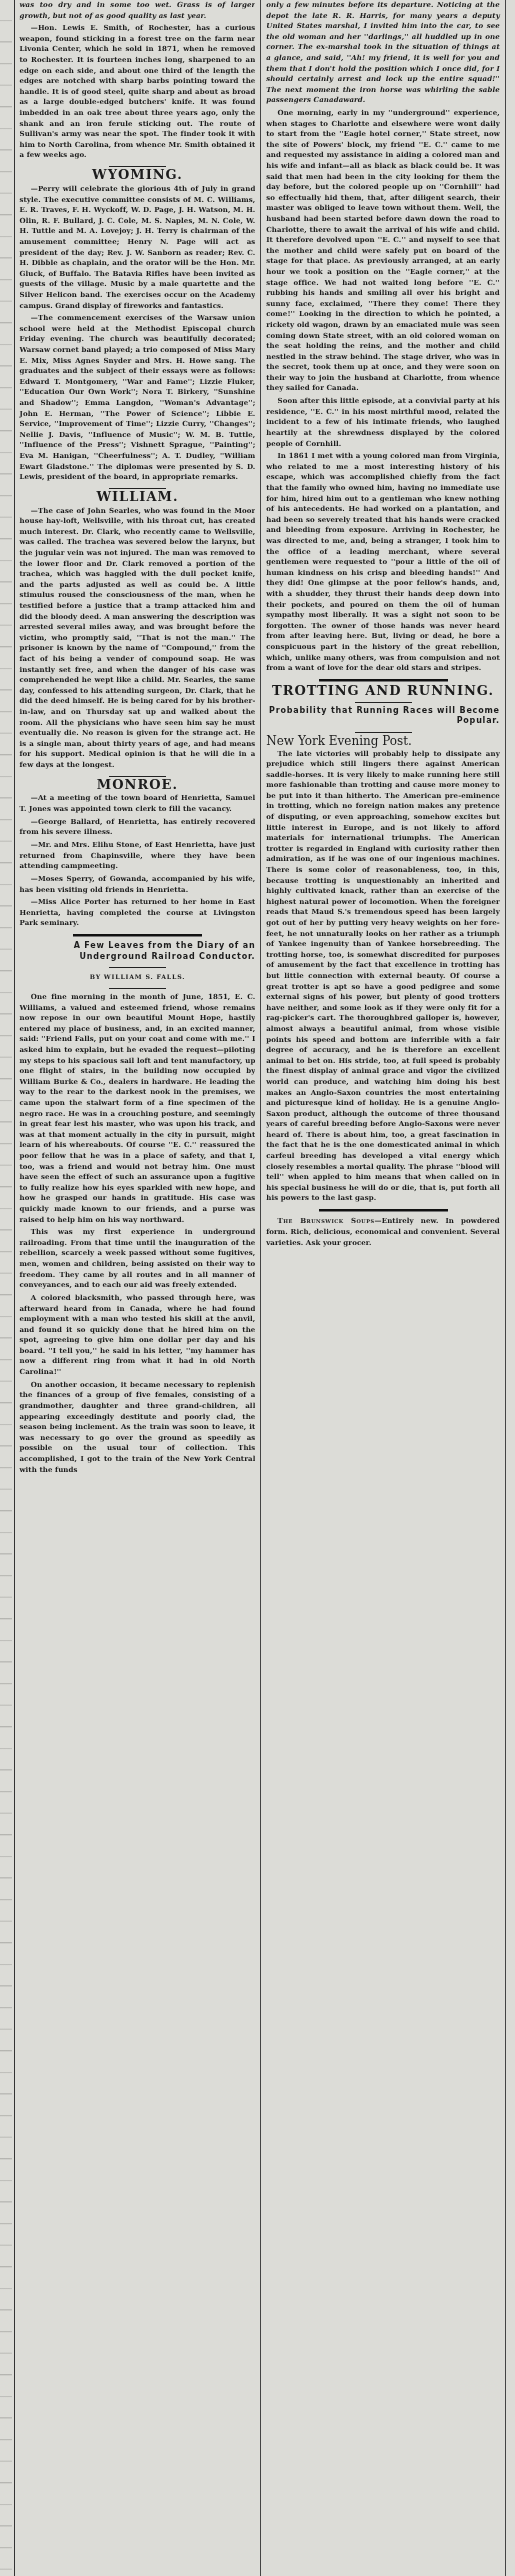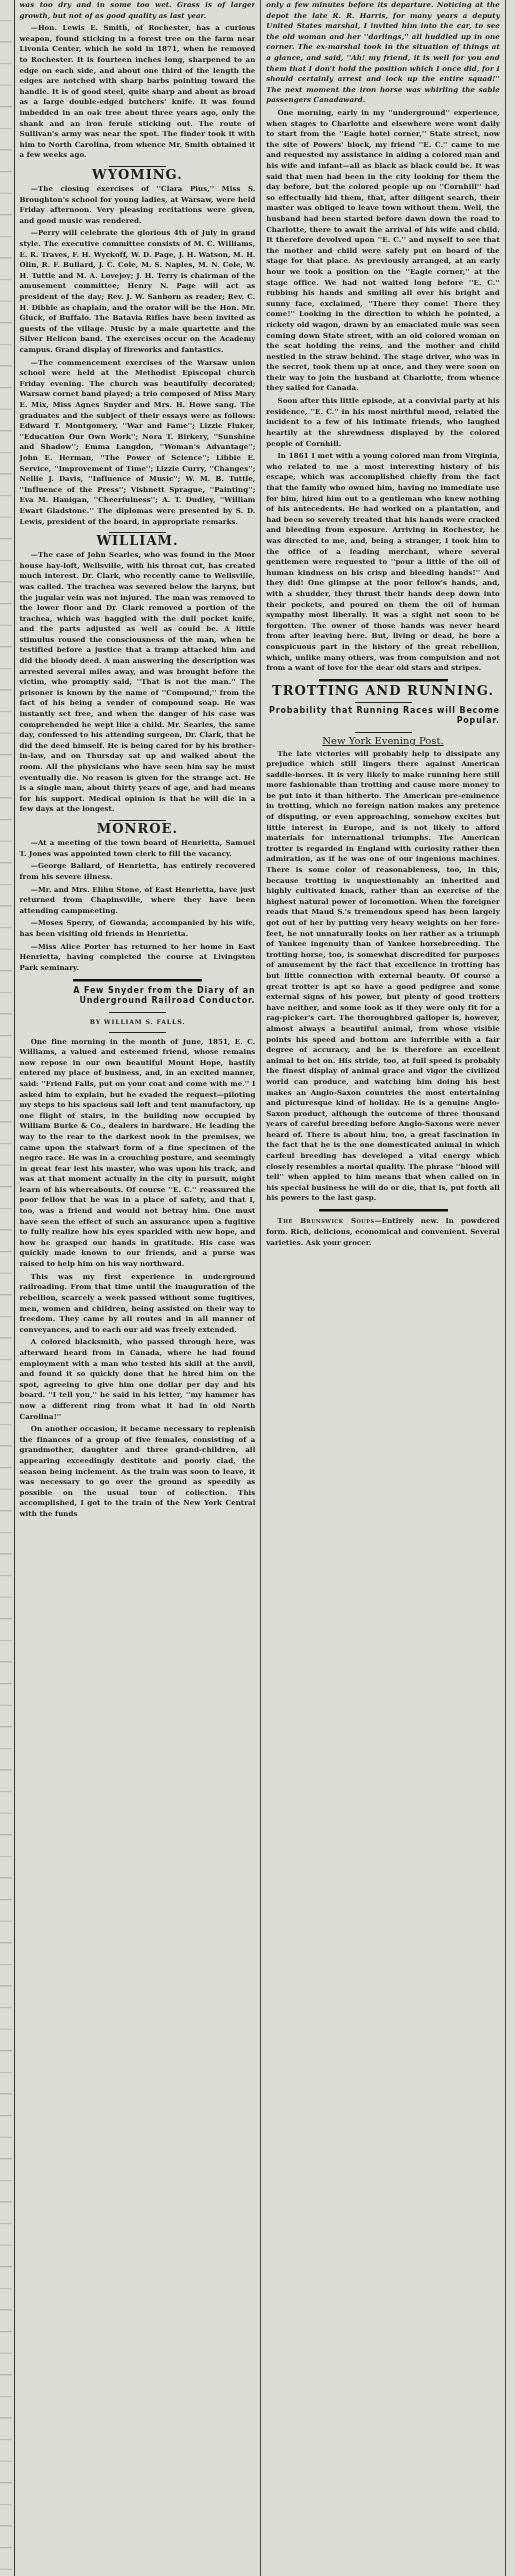--- a/index.html
+++ b/index.html
@@ -36,58 +36,57 @@
   .rule-long { width: 129px; height: 2.1px; background: #111; border-bottom: 1px solid #777; margin: 5.2px auto 4.1px auto; }
   h2 {
     margin: 2.1px 0 3.1px 0; text-align: center; font-size: 13px; letter-spacing: 1px;
     font-family: "DejaVu Serif", serif; font-weight: 900;
   }
   h3 {
     margin: 2.1px 0 2.1px 0; text-align: right; font-size: 8px; letter-spacing: 0.8px;
     font-family: "DejaVu Sans", sans-serif; font-weight: 900; line-height: 10.3px;
   }
   .byline { text-align: center; font-size: 6.2px; letter-spacing: 0.8px; font-weight: bold; margin: 4.1px 0; }
-  .source { text-align: center; font-size: 10px; font-weight: normal; margin: 2.1px 0 2.1px 0; text-decoration: underline; }
+  .source { text-align: left; font-size: 12px; font-weight: normal; margin: 2.1px 0 2.1px 0; }
   .smallcaps { font-variant: small-caps; letter-spacing: 0.5px; }
   .left-edge {
     position: absolute; left: 0; top: 0; width: 12.4px; height: 2697px;
     background: repeating-linear-gradient(180deg, #dcdcd7 0px, #dcdcd7 19.6px, #8a8a86 20px, #dcdcd7 21.6px);
     opacity: 0.5;
   }
 </style>
 </head>
 <body>
 
 <div class="page">
   <div class="left-edge"></div>
 
   <div class="col col-left">
     <p class="noindent">was too dry and in some too wet. Grass is of larger growth, but not of as good quality as last year.</p>
     <p>—Hon. Lewis E. Smith, of Rochester, has a curious weapon, found sticking in a forest tree on the farm near Livonia Center, which he sold in 1871, when he removed to Rochester. It is fourteen inches long, sharpened to an edge on each side, and about one third of the length the edges are notched with sharp barbs pointing toward the handle. It is of good steel, quite sharp and about as broad as a large double-edged butchers' knife. It was found imbedded in an oak tree about three years ago, only the shank and an iron ferule sticking out. The route of Sullivan's army was near the spot. The finder took it with him to North Carolina, from whence Mr. Smith obtained it a few weeks ago.</p>
 
     <div class="rule-short"></div>
     <h2>WYOMING.</h2>
-    <p>—The closing exercises of ''Clara Pius,'' Miss S. Broughton's school for young ladies, at Warsaw, were held Friday afternoon. Very pleasing recitations were given, and good music was rendered.</p>
     <p>—Perry will celebrate the glorious 4th of July in grand style. The executive committee consists of M. C. Williams, E. R. Traves, F. H. Wyckoff, W. D. Page, J. H. Watson, M. H. Olin, R. F. Bullard, J. C. Cole, M. S. Naples, M. N. Cole, W. H. Tuttle and M. A. Lovejoy; J. H. Terry is chairman of the amusement committee; Henry N. Page will act as president of the day; Rev. J. W. Sanborn as reader; Rev. C. H. Dibble as chaplain, and the orator will be the Hon. Mr. Gluck, of Buffalo. The Batavia Rifles have been invited as guests of the village. Music by a male quartette and the Silver Helicon band. The exercises occur on the Academy campus. Grand display of fireworks and fantastics.</p>
     <p>—The commencement exercises of the Warsaw union school were held at the Methodist Episcopal church Friday evening. The church was beautifully decorated; Warsaw cornet band played; a trio composed of Miss Mary E. Mix, Miss Agnes Snyder and Mrs. H. Howe sang. The graduates and the subject of their essays were as follows: Edward T. Montgomery, ''War and Fame''; Lizzie Fluker, ''Education Our Own Work''; Nora T. Birkery, ''Sunshine and Shadow''; Emma Langdon, ''Woman's Advantage''; John E. Herman, ''The Power of Science''; Libbie E. Service, ''Improvement of Time''; Lizzie Curry, ''Changes''; Nellie J. Davis, ''Influence of Music''; W. M. B. Tuttle, ''Influence of the Press''; Vishnett Sprague, ''Painting''; Eva M. Hanigan, ''Cheerfulness''; A. T. Dudley, ''William Ewart Gladstone.'' The diplomas were presented by S. D. Lewis, president of the board, in appropriate remarks.</p>
 
     <div class="rule-short"></div>
     <h2>WILLIAM.</h2>
     <p>—The case of John Searles, who was found in the Moor house hay-loft, Wellsville, with his throat cut, has created much interest. Dr. Clark, who recently came to Wellsville, was called. The trachea was severed below the larynx, but the jugular vein was not injured. The man was removed to the lower floor and Dr. Clark removed a portion of the trachea, which was haggled with the dull pocket knife, and the parts adjusted as well as could be. A little stimulus roused the consciousness of the man, when he testified before a justice that a tramp attacked him and did the bloody deed. A man answering the description was arrested several miles away, and was brought before the victim, who promptly said, ''That is not the man.'' The prisoner is known by the name of ''Compound,'' from the fact of his being a vender of compound soap. He was instantly set free, and when the danger of his case was comprehended he wept like a child. Mr. Searles, the same day, confessed to his attending surgeon, Dr. Clark, that he did the deed himself. He is being cared for by his brother-in-law, and on Thursday sat up and walked about the room. All the physicians who have seen him say he must eventually die. No reason is given for the strange act. He is a single man, about thirty years of age, and had means for his support. Medical opinion is that he will die in a few days at the longest.</p>
 
     <div class="rule-short"></div>
     <h2>MONROE.</h2>
     <p>—At a meeting of the town board of Henrietta, Samuel T. Jones was appointed town clerk to fill the vacancy.</p>
     <p>—George Ballard, of Henrietta, has entirely recovered from his severe illness.</p>
     <p>—Mr. and Mrs. Elihu Stone, of East Henrietta, have just returned from Chapinsville, where they have been attending campmeeting.</p>
     <p>—Moses Sperry, of Gowanda, accompanied by his wife, has been visiting old friends in Henrietta.</p>
     <p>—Miss Alice Porter has returned to her home in East Henrietta, having completed the course at Livingston Park seminary.</p>
 
     <div class="rule-long"></div>
-    <h3>A Few Snyder from the Diary of an Underground Railroad Conductor.</h3>
+    <h3>A Few Leaves from the Diary of an Underground Railroad Conductor.</h3>
     <div class="rule-short"></div>
     <div class="byline">BY WILLIAM S. FALLS.</div>
     <div class="rule-short"></div>
     <p>One fine morning in the month of June, 1851, E. C. Williams, a valued and esteemed friend, whose remains now repose in our own beautiful Mount Hope, hastily entered my place of business, and, in an excited manner, said: ''Friend Falls, put on your coat and come with me.'' I asked him to explain, but he evaded the request—piloting my steps to his spacious sail loft and tent manufactory, up one flight of stairs, in the building now occupied by William Burke &amp; Co., dealers in hardware. He leading the way to the rear to the darkest nook in the premises, we came upon the stalwart form of a fine specimen of the negro race. He was in a crouching posture, and seemingly in great fear lest his master, who was upon his track, and was at that moment actually in the city in pursuit, might learn of his whereabouts. Of course ''E. C.'' reassured the poor fellow that he was in a place of safety, and that I, too, was a friend and would not betray him. One must have seen the effect of such an assurance upon a fugitive to fully realize how his eyes sparkled with new hope, and how he grasped our hands in gratitude. His case was quickly made known to our friends, and a purse was raised to help him on his way northward.</p>
     <p>This was my first experience in underground railroading. From that time until the inauguration of the rebellion, scarcely a week passed without some fugitives, men, women and children, being assisted on their way to freedom. They came by all routes and in all manner of conveyances, and to each our aid was freely extended.</p>
     <p>A colored blacksmith, who passed through here, was afterward heard from in Canada, where he had found employment with a man who tested his skill at the anvil, and found it so quickly done that he hired him on the spot, agreeing to give him one dollar per day and his board. ''I tell you,'' he said in his letter, ''my hammer has now a different ring from what it had in old North Carolina!''</p>
     <p>On another occasion, it became necessary to replenish the finances of a group of five females, consisting of a grandmother, daughter and three grand-children, all appearing exceedingly destitute and poorly clad, the season being inclement. As the train was soon to leave, it was necessary to go over the ground as speedily as possible on the usual tour of collection. This accomplished, I got to the train of the New York Central with the funds</p>
   </div>
 
   <div class="col col-right">

